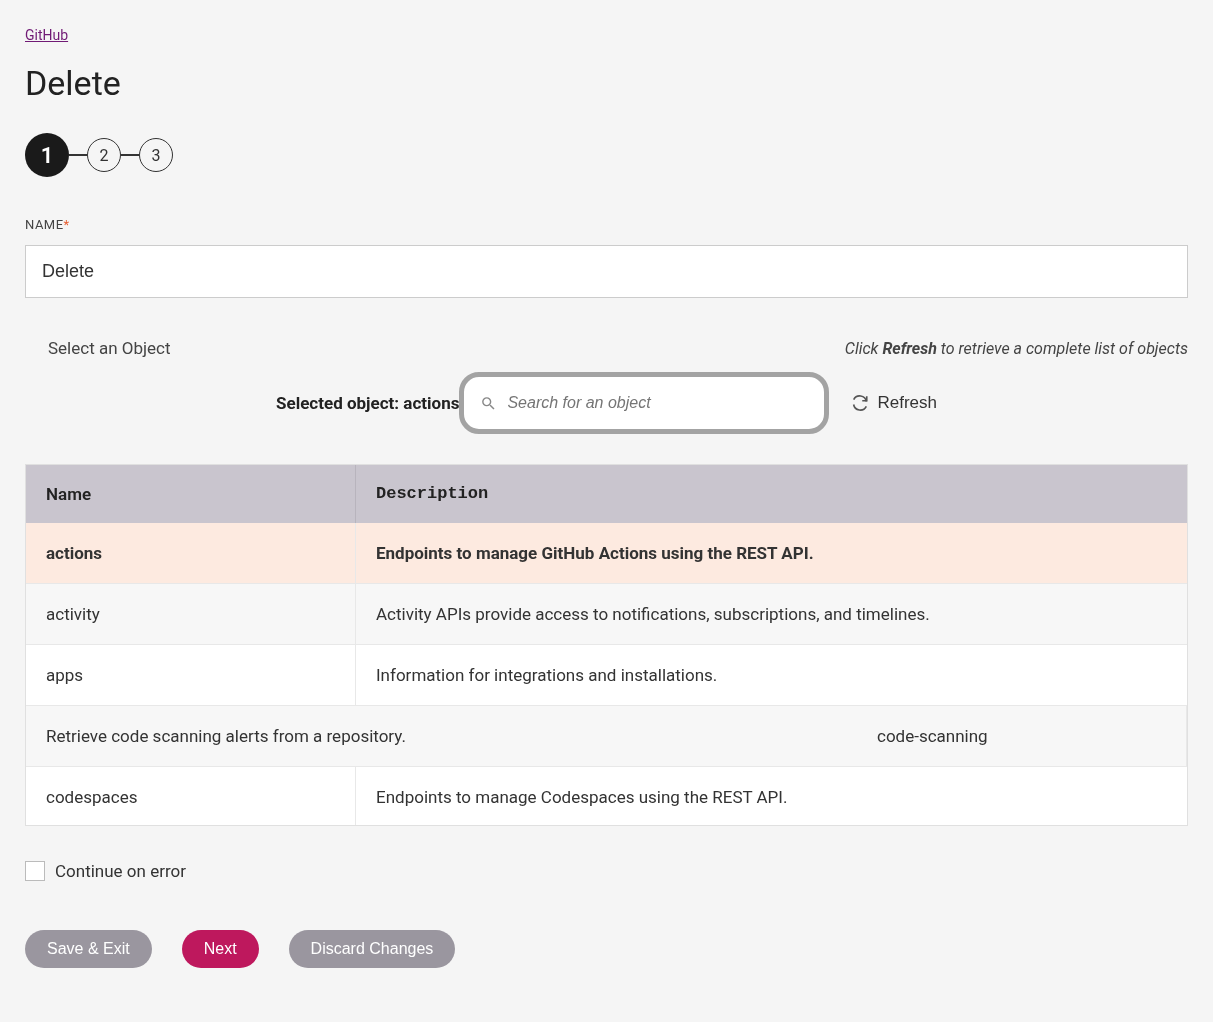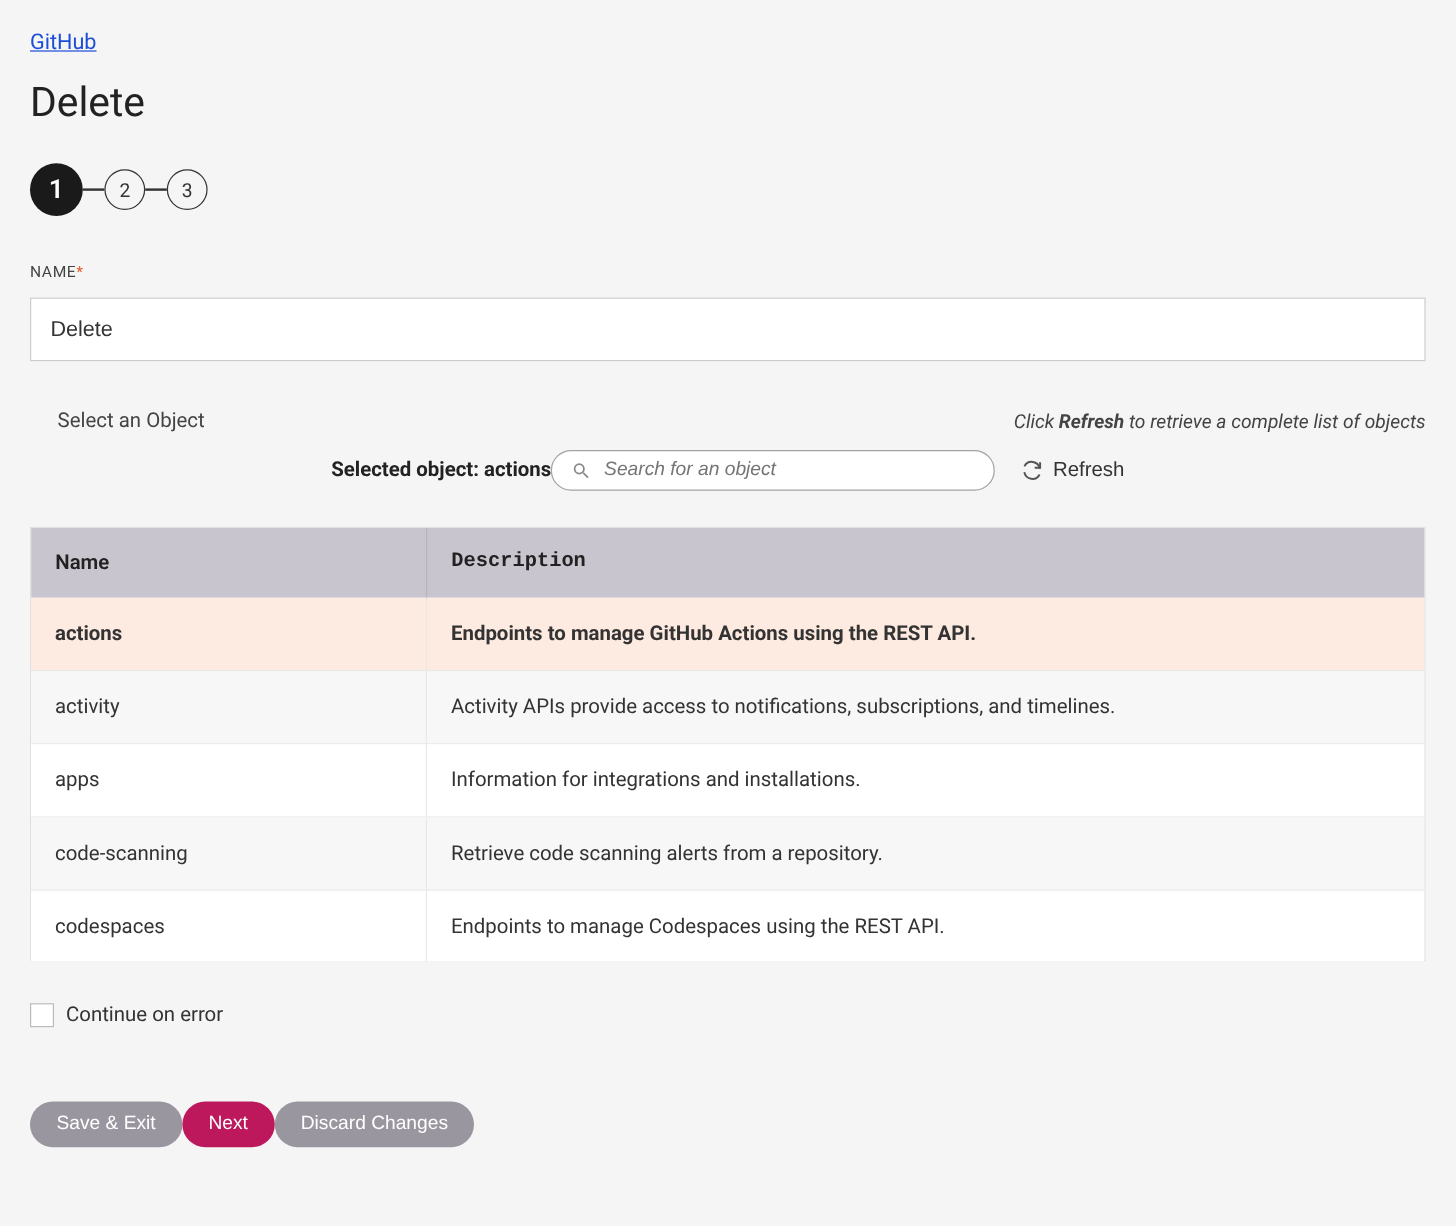--- a/index.html
+++ b/index.html
@@ -8,22 +8,22 @@
       padding: 0;
     }
     body {
       font-family: -apple-system, BlinkMacSystemFont, "Segoe UI", Roboto, "Helvetica Neue", Arial, sans-serif;
       background: #f5f5f5;
       color: #333;
       padding: 25px;
       width: 1213px;
     }
     .breadcrumb {
-      font-size: 18px;
-      color: #1d4ed8;
+      font-size: 14px;
+      color: #701a75;
       text-decoration: underline;
       margin-bottom: 20px;
       display: inline-block;
     }
     .page-title {
       font-size: 34px;
       font-weight: 400;
       color: #222;
       margin-bottom: 30px;
     }
@@ -111,23 +111,23 @@
     }
     .search-refresh {
       display: flex;
       align-items: center;
       gap: 22px;
     }
     .search-box {
       display: flex;
       align-items: center;
       background: #fff;
-      border: 1px solid #a3a3a3;
+      border: 5px solid #a3a3a3;
       border-radius: 20px;
-      padding: 7px 16px;
+      padding: 17px 16px;
       width: 370px;
     }
     .search-box svg {
       width: 17px;
       height: 17px;
       fill: #888;
       margin-right: 10px;
       flex-shrink: 0;
     }
     .search-box input {
@@ -221,35 +221,36 @@
       border-right: 1px solid #e8e8e8;
     }
     .cell-desc {
       flex: 1;
     }
     .checkbox-row {
       display: flex;
       align-items: center;
       gap: 10px;
       margin-top: 35px;
-      margin-bottom: 62px;
+      margin-bottom: 49px;
     }
     .checkbox {
       width: 20px;
       height: 20px;
       border: 1.5px solid #bbb;
       background: #fff;
       cursor: pointer;
     }
     .checkbox-label {
       font-size: 17px;
       color: #333;
     }
     .button-row {
       display: flex;
+      gap: 30px;
     }
     .btn {
       padding: 10px 22px;
       border-radius: 20px;
       border: none;
       font-size: 16px;
       cursor: pointer;
       color: #fff;
     }
     .btn-gray {
@@ -321,22 +322,22 @@
       </div>
       <div class="table-row">
         <div class="cell cell-name">activity</div>
         <div class="cell cell-desc">Activity APIs provide access to notifications, subscriptions, and timelines.</div>
       </div>
       <div class="table-row">
         <div class="cell cell-name">apps</div>
         <div class="cell cell-desc">Information for integrations and installations.</div>
       </div>
       <div class="table-row">
+        <div class="cell cell-desc">Retrieve code scanning alerts from a repository.</div>
         <div class="cell cell-name">code-scanning</div>
-        <div class="cell cell-desc">Retrieve code scanning alerts from a repository.</div>
       </div>
       <div class="table-row">
         <div class="cell cell-name">codespaces</div>
         <div class="cell cell-desc">Endpoints to manage Codespaces using the REST API.</div>
       </div>
     </div>
 </div>
 
 <div class="checkbox-row">
   <div class="checkbox"></div>

